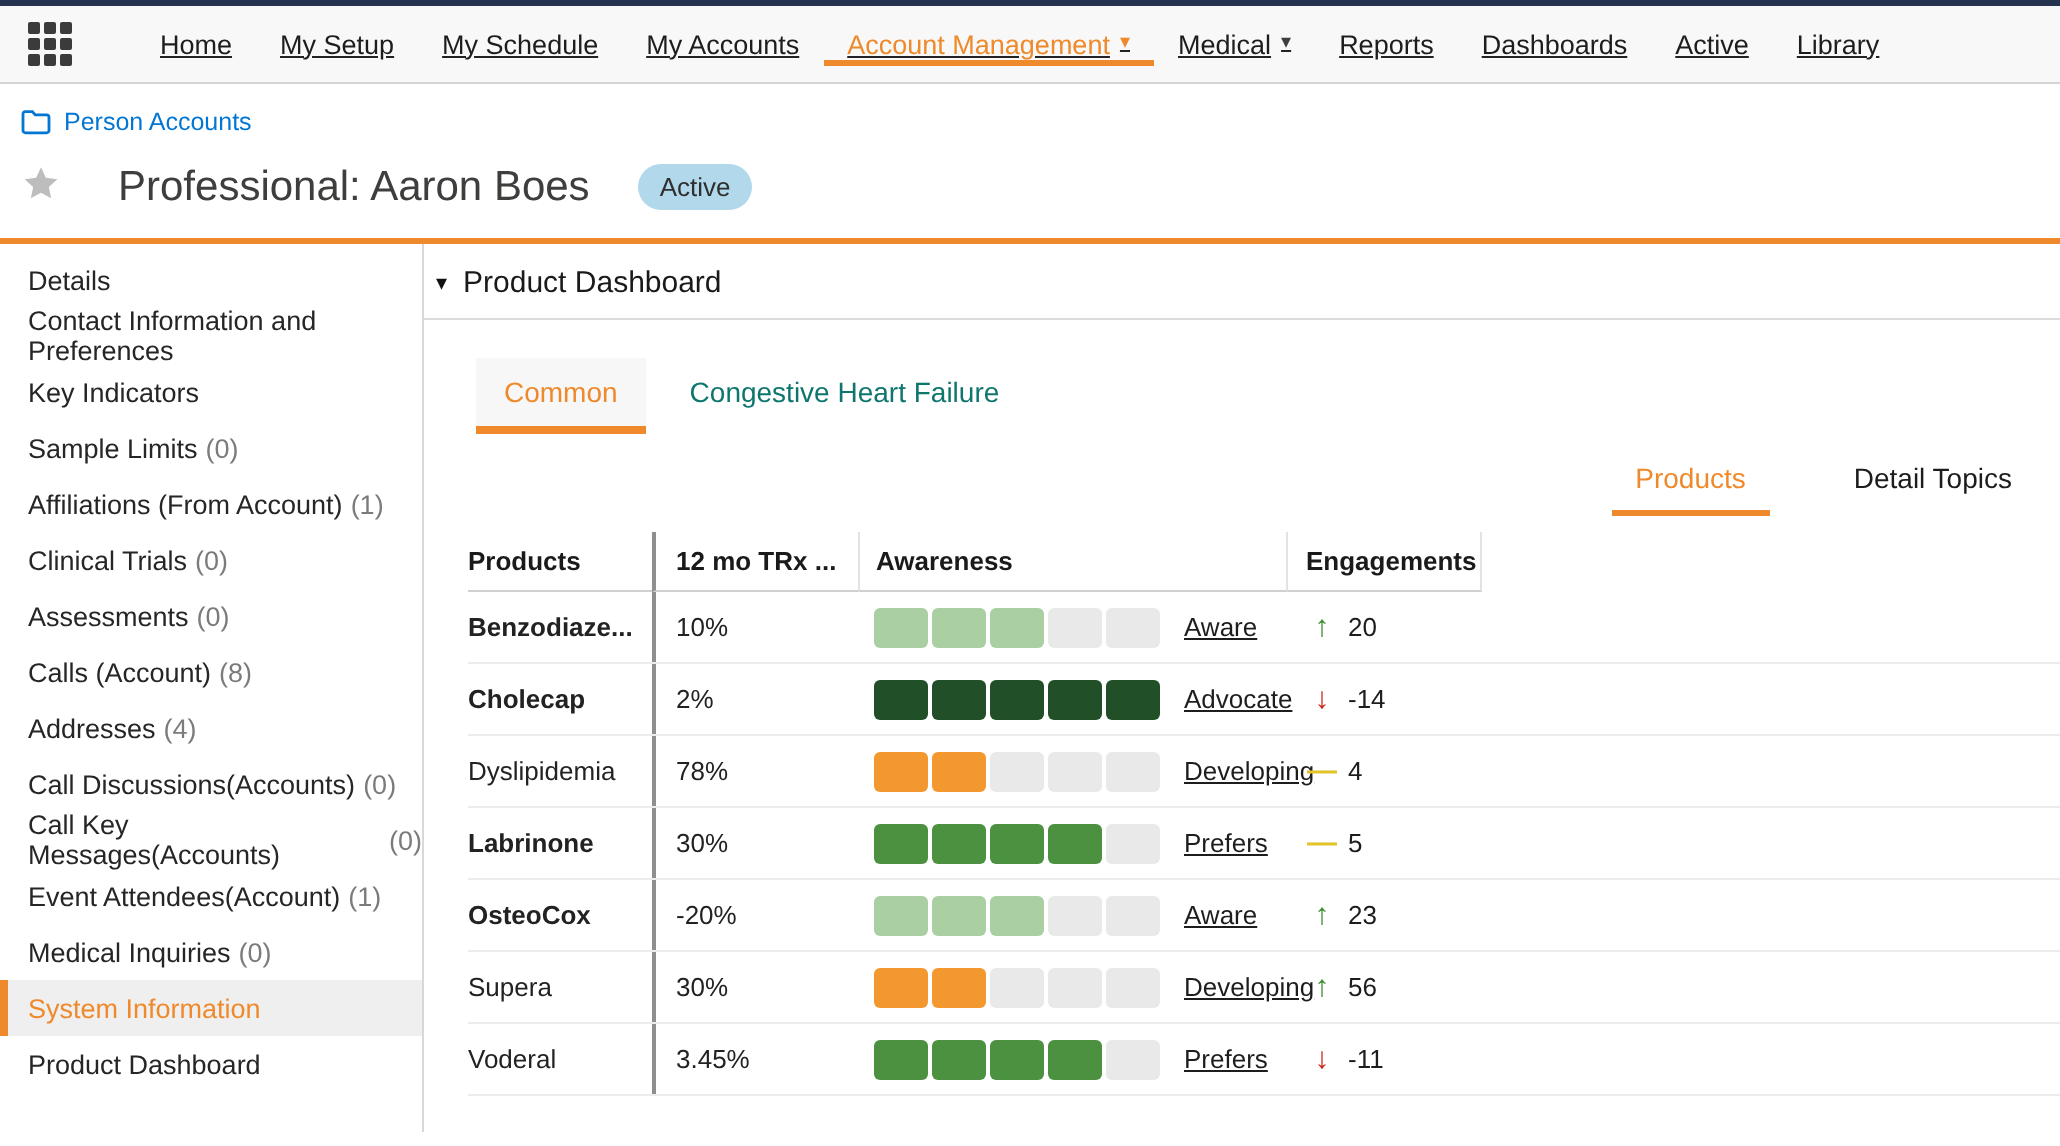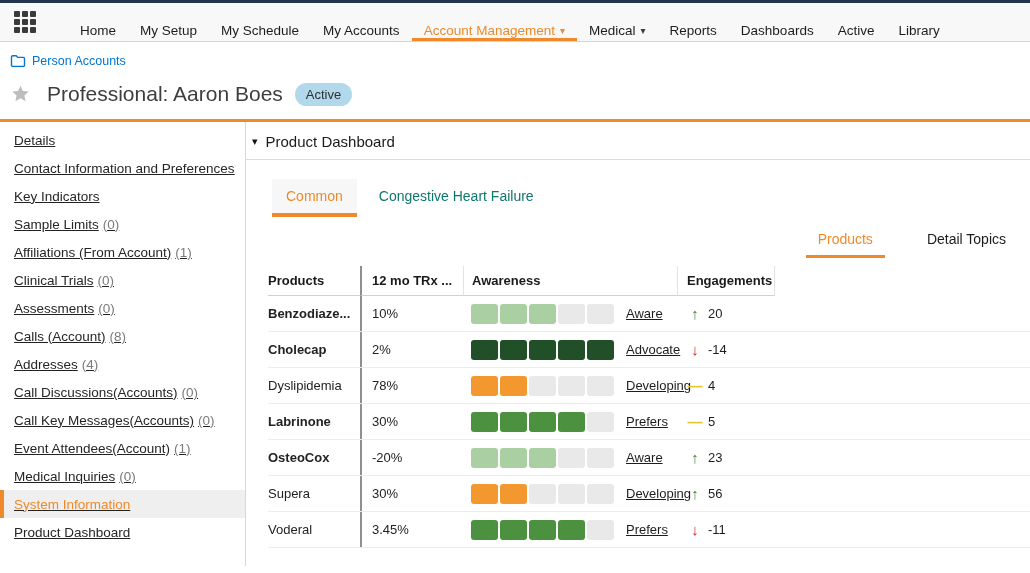--- a/index.html
+++ b/index.html
@@ -7,39 +7,39 @@
   body { font-family:"Liberation Sans", sans-serif; background:#fff; color:#222; overflow:hidden; }
 
   
   .top-strip { height:3px; background:var(--navy,#25334E); }
   .navbar { height:39px; background:#f8f8f8; border-bottom:1px solid #d4d4d4;
             display:flex; align-items:stretch; padding-left:14px; }
   .app-launcher { width:26px; display:grid; grid-template-columns:repeat(3,6px);
                   grid-template-rows:repeat(3,6px); gap:2px; align-content:center;
                   margin-right:28px; cursor:pointer; align-self:center; }
   .app-launcher i { background:#3b3b3b; border-radius:1px; }
-  .nav-items { display:flex; align-items:flex-end; gap:0; }
+  .nav-items { display:flex; align-items:center; gap:0;text-decoration:underline; }
   .nav-item { display:flex; align-items:center; gap:5px; padding:3px 12px 0 12px;
               font-size:13.5px; color:#1d1d1d; cursor:pointer; border-bottom:3px solid transparent; }
   .nav-item.active { color:var(--accent); border-bottom-color:var(--accent); }
   .nav-caret { font-size:10px; line-height:1; color:#3e3e3c; }
   .nav-item.active .nav-caret { color:var(--accent); }
 
   
   .breadcrumb { display:flex; align-items:center; gap:6px; margin:12px 0 0 10px;
                 color:var(--blue); font-size:12.5px; cursor:pointer; width:max-content; }
-  .page-head { display:flex; align-items:center; gap:12px; margin:14px 0 0 10px; }
+  .page-head { display:flex; align-items:flex-start; gap:24px; margin:14px 0 0 10px; }
   .page-title { font-size:21px; color:#3e3e3c; margin-left:4px; }
   .status-badge { background:var(--badgebg); color:#2f2f2f; font-size:13px;
                   padding:4px 11px; border-radius:13px; }
   .orange-rule { height:3px; background:var(--accent); margin-top:13px; }
 
   
   .content { display:flex; height:444px; }
-  .sidebar { width:246px; border-right:1px solid #d8d8d8; padding-top:4px; background:#fff;text-decoration:underline; }
+  .sidebar { width:212px; border-right:1px solid #d8d8d8; padding-top:4px; background:#fff; }
   .side-item { height:28px; display:flex; align-items:center; padding-left:10px;
                font-size:13.5px; color:#262626; cursor:pointer; border-left:4px solid transparent; }
   .side-item .count { color:#7b7b7b; margin-left:4px; }
   .side-item.active { background:#efefef; border-left-color:var(--accent); color:var(--accent); }
   .main { flex:1; background:#fff; }
 
   
   .section-head { display:flex; align-items:center; gap:8px; padding:11px 0 9px 6px;
                   border-bottom:1px solid #dcdcdc; }
   .section-caret { font-size:11px; color:#111; cursor:pointer; }

